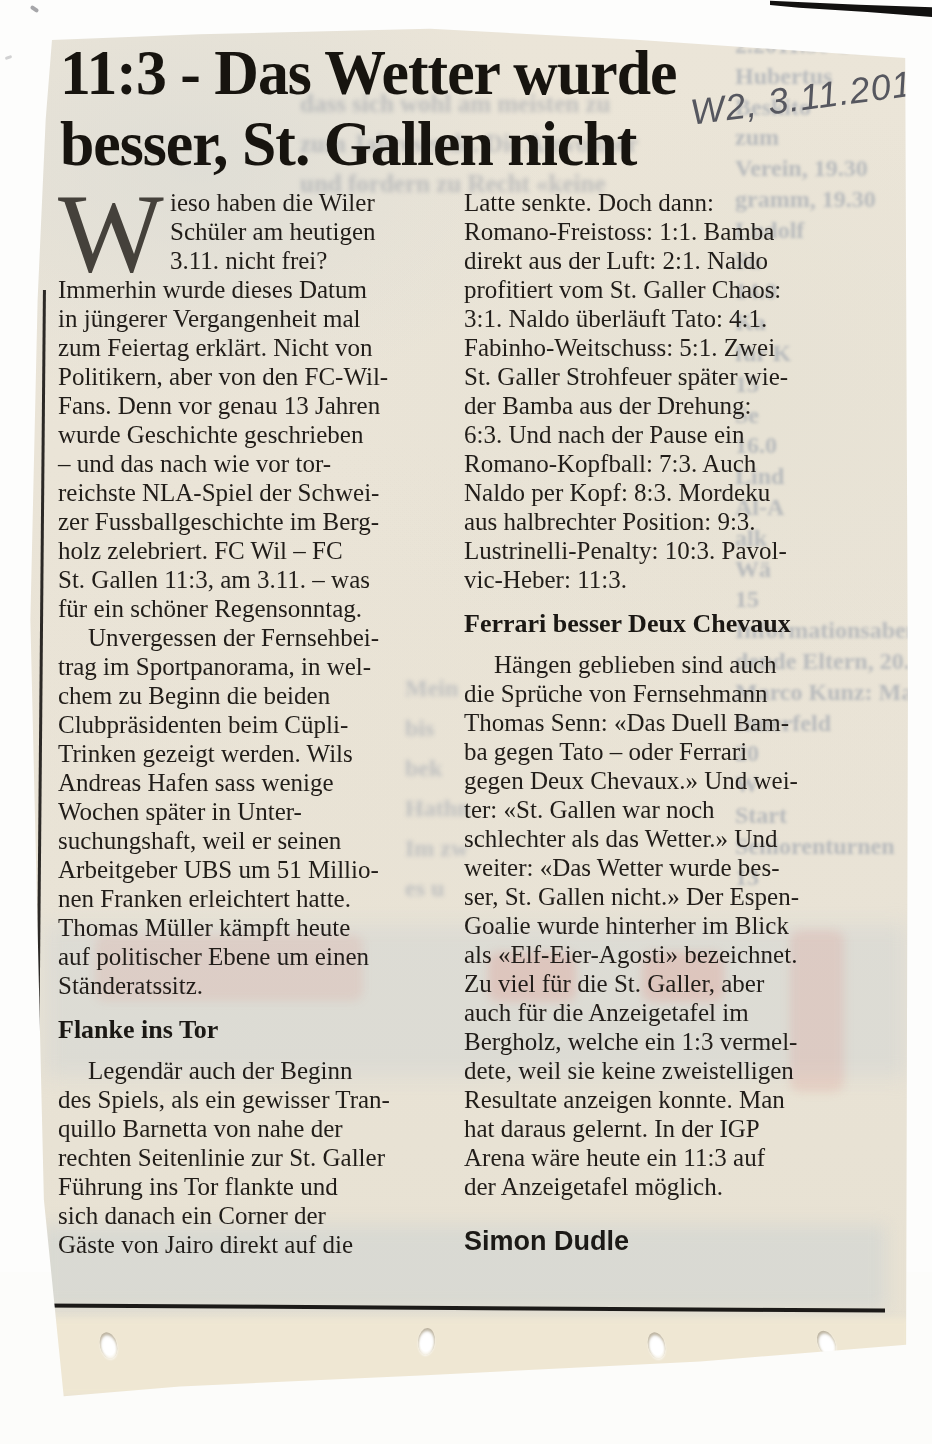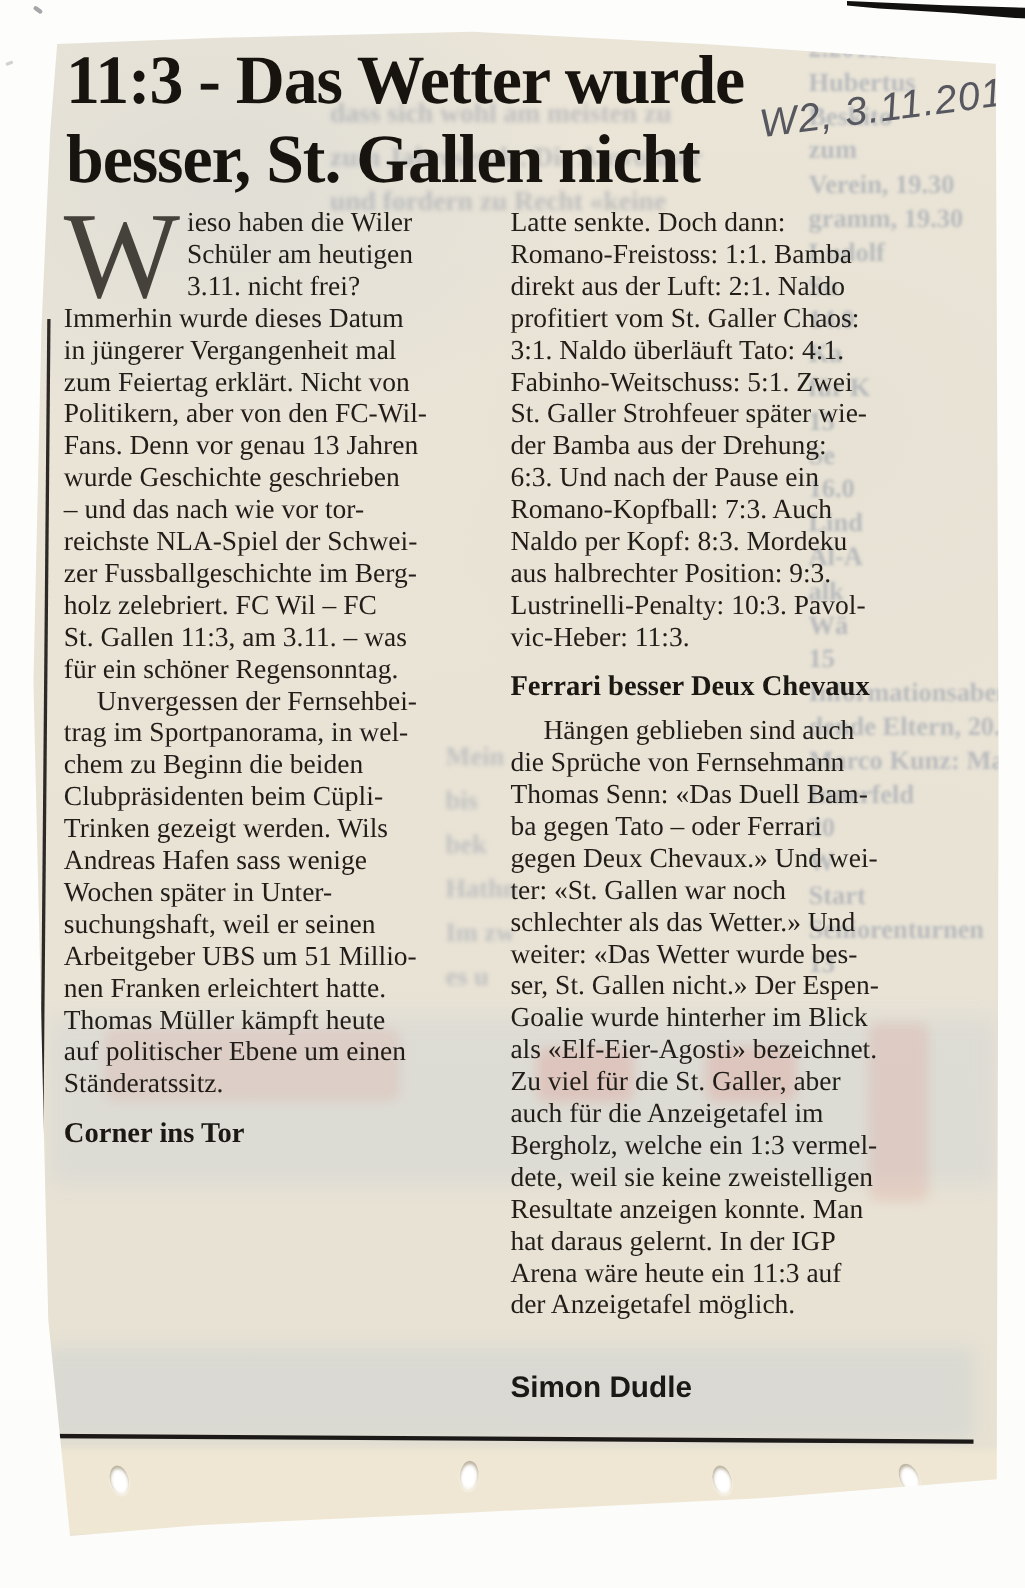--- a/index.html
+++ b/index.html
@@ -69,21 +69,21 @@
     transform:rotate(-7.5deg);transform-origin:left top;white-space:nowrap;}
   .columns{position:absolute;left:42px;top:162px;width:796px;display:flex;gap:16px;
     color:#211d19;}
   .col{width:390px;font-size:25px;line-height:29px;}
   .col p{margin:0;white-space:pre-line;}
   .col p.indent{text-indent:30px;}
   .dropcap{float:left;font-size:112px;line-height:88px;height:85px;width:104px;
     color:#45413b;margin:1px 8px 0 0;}
   .subhead{font-weight:bold;font-size:26px;margin:15px 0 12px 0;color:#1b1814;}
   .byline{font-family:"Liberation Sans",sans-serif;font-weight:bold;font-size:27px;
-    margin-top:46px;color:#1b1916;}
+    margin-top:26px;color:#1b1916;}
 </style>
 </head>
 <body>
 
 <div class="scan">
 
   <div class="corner-mark"></div>
   <div class="speck speck1"></div>
   <div class="speck speck2"></div>
 
@@ -169,21 +169,28 @@
 Clubpräsidenten beim Cüpli-
 Trinken gezeigt werden. Wils
 Andreas Hafen sass wenige
 Wochen später in Unter-
 suchungshaft, weil er seinen
 Arbeitgeber UBS um 51 Millio-
 nen Franken erleichtert hatte.
 Thomas Müller kämpft heute
 auf politischer Ebene um einen
 Ständeratssitz.</p>
-        <div class="subhead">Corner ins Tor</div>
+        <div class="subhead">Flanke ins Tor</div>
+        <p class="indent">Legendär auch der Beginn
+des Spiels, als ein gewisser Tran-
+quillo Barnetta von nahe der
+rechten Seitenlinie zur St. Galler
+Führung ins Tor flankte und
+sich danach ein Corner der
+Gäste von Jairo direkt auf die</p>
       </div>
       <div class="col">
         <p>Latte senkte. Doch dann:
 Romano-Freistoss: 1:1. Bamba
 direkt aus der Luft: 2:1. Naldo
 profitiert vom St. Galler Chaos:
 3:1. Naldo überläuft Tato: 4:1.
 Fabinho-Weitschuss: 5:1. Zwei
 St. Galler Strohfeuer später wie-
 der Bamba aus der Drehung:

